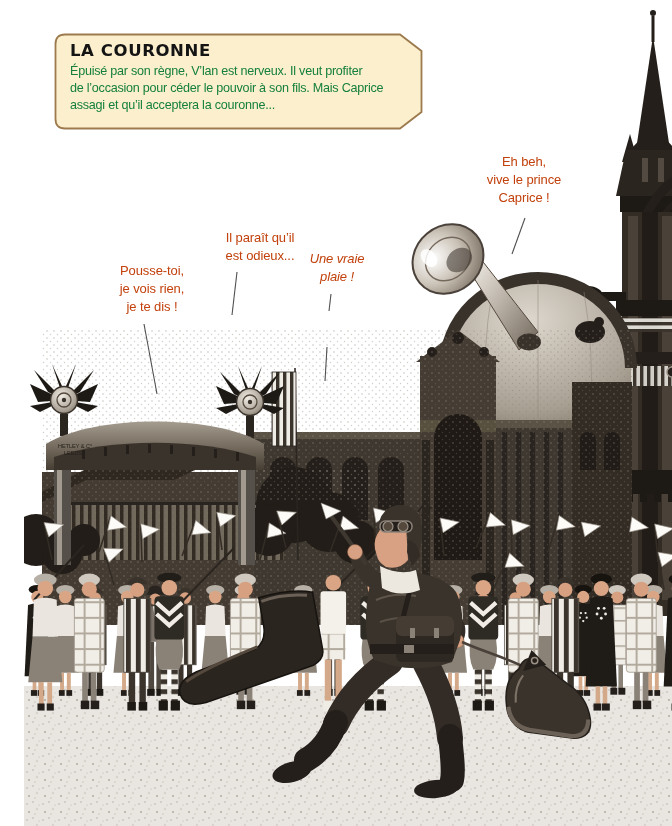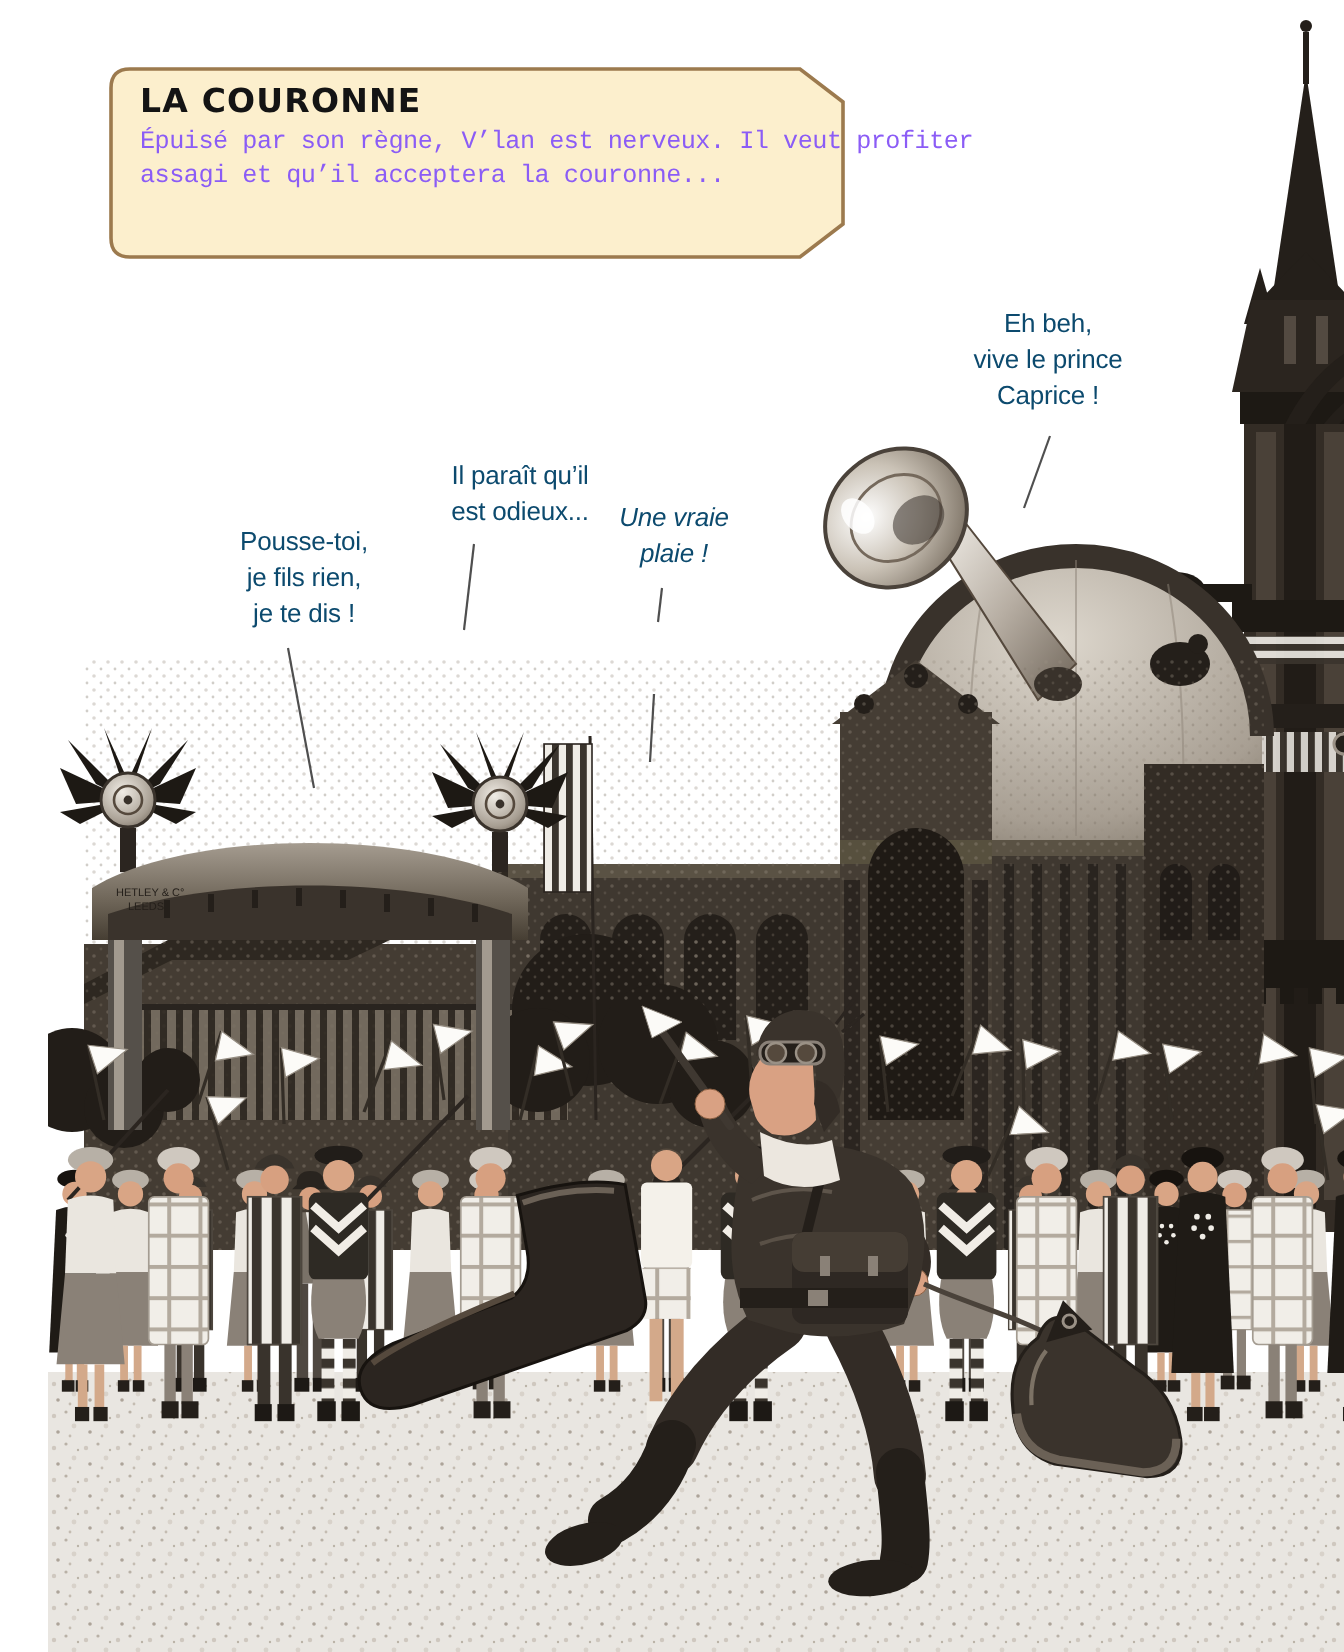--- a/index.html
+++ b/index.html
@@ -4,24 +4,24 @@
 <style>
   html,body{margin:0;padding:0;background:#ffffff;}
   .page{position:relative;width:672px;height:826px;overflow:hidden;background:#ffffff;
         font-family:"Liberation Sans",sans-serif;margin-left:24px;}
   .collage-svg{position:absolute;left:0;top:0;width:672px;height:826px;z-index:1;}
   .title-box{position:absolute;left:30px;top:33px;width:369px;height:97px;z-index:3;}
   .title-box-bg{position:absolute;left:0;top:0;}
   .title-box-content{position:absolute;left:16px;top:8px;width:344px;}
   .box-title{font-family:"DejaVu Sans",sans-serif;font-weight:bold;font-size:16.5px;
              letter-spacing:.6px;color:#141414;margin:0 0 3px 0;}
-  .narration-line{font-size:12.6px;line-height:17.2px;letter-spacing:-0.25px;color:#8b5cf6;
-                  white-space:nowrap;font-family:Liberation Mono, monospace;}
+  .narration-line{font-size:12.6px;line-height:17.2px;letter-spacing:-0.25px;color:#15803d;
+                  white-space:nowrap;}
   .speech{position:absolute;z-index:3;transform:translateX(-50%);text-align:center;
-          font-size:13px;line-height:18px;color:#0c4a6e;white-space:pre-line;letter-spacing:-0.1px;}
+          font-size:13px;line-height:18px;color:#c2410c;white-space:pre-line;letter-spacing:-0.1px;}
   .sp1{left:128px;top:262px;}
   .sp2{left:236px;top:229px;}
   .sp3{left:313px;top:250px;font-style:italic;}
   .sp4{left:308px;top:321px;}
   .sp5{left:500px;top:153px;}
 </style>
 </head>
 <body>
 
 <div class="page">
@@ -441,26 +441,27 @@
     </g>
   </svg>
 
   <div class="title-box">
     <svg class="title-box-bg" width="369" height="97" viewBox="0 0 369 97">
       <path d="M11 1.5 H346 L367.5 18 V79 L346 95.5 H11 Q1.5 95.5 1.5 86 V11 Q1.5 1.5 11 1.5 Z" fill="#fcefcd" stroke="#9c7a4e" stroke-width="1.8"></path>
     </svg>
     <div class="title-box-content">
       <div class="box-title">LA COURONNE</div>
       <div class="narration-line">Épuisé par son règne, V’lan est nerveux. Il veut profiter</div>
+      <div class="narration-line">de l’occasion pour céder le pouvoir à son fils. Mais Caprice</div>
       <div class="narration-line">assagi et qu’il acceptera la couronne...</div>
     </div>
   </div>
 
   <div class="speech sp1">Pousse-toi,
-je fils rien,
+je vois rien,
 je te dis !</div>
   <div class="speech sp2">Il paraît qu’il
 est odieux...</div>
   <div class="speech sp3">Une vraie
 plaie !</div>
   <div class="speech sp5">Eh beh,
 vive le prince
 Caprice !</div>
 
 </div>

